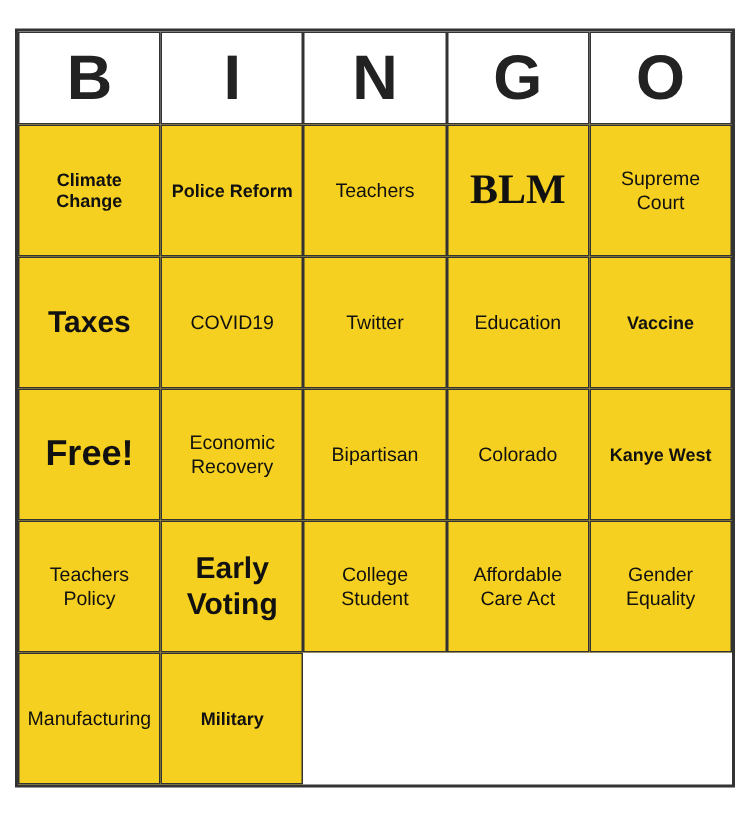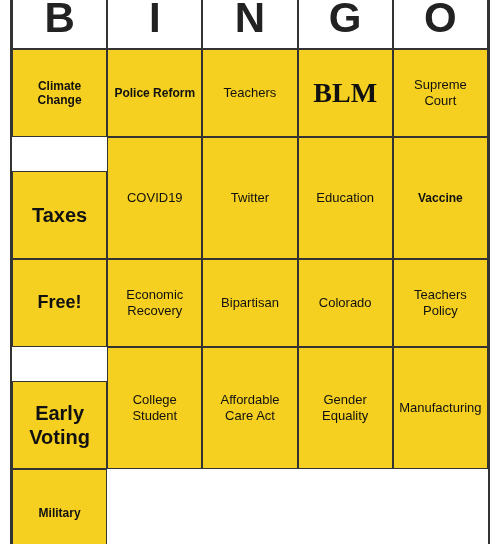--- a/index.html
+++ b/index.html
@@ -58,36 +58,35 @@
       min-height: 88px;
       font-size: 13px;
       font-weight: normal;
       color: #111;
       line-height: 1.2;
     }
 
     .bingo-cell.large {
       font-size: 20px;
       font-weight: bold;
-      margin-top: 34px;
     }
 
     .bingo-cell.xlarge {
       font-size: 28px;
       font-weight: bold;
       font-family: Liberation Serif, serif;
     }
 
     .bingo-cell.medium {
       font-size: 12px;
       font-weight: bold;
     }
 
     .bingo-cell.free {
-      font-size: 18px;
+      font-size: 24px;
       font-weight: bold;
     }
   </style>
 </head>
 <body>
 
 <div class="bingo-card">
   <div class="bingo-header">
   <div class="bingo-letter">B</div>
       <div class="bingo-letter">I</div>
@@ -103,20 +102,21 @@
       <div class="bingo-cell">Supreme Court</div>
       <div class="bingo-cell large">Taxes</div>
       <div class="bingo-cell">COVID19</div>
       <div class="bingo-cell">Twitter</div>
       <div class="bingo-cell">Education</div>
       <div class="bingo-cell medium">Vaccine</div>
       <div class="bingo-cell free">Free!</div>
       <div class="bingo-cell">Economic Recovery</div>
       <div class="bingo-cell">Bipartisan</div>
       <div class="bingo-cell">Colorado</div>
+      <div class="bingo-cell medium">Kanye West</div>
       <div class="bingo-cell">Teachers Policy</div>
       <div class="bingo-cell large">Early Voting</div>
       <div class="bingo-cell">College Student</div>
       <div class="bingo-cell">Affordable Care Act</div>
       <div class="bingo-cell">Gender Equality</div>
       <div class="bingo-cell">Manufacturing</div>
       <div class="bingo-cell medium">Military</div>
     </div>
 </div>
 

